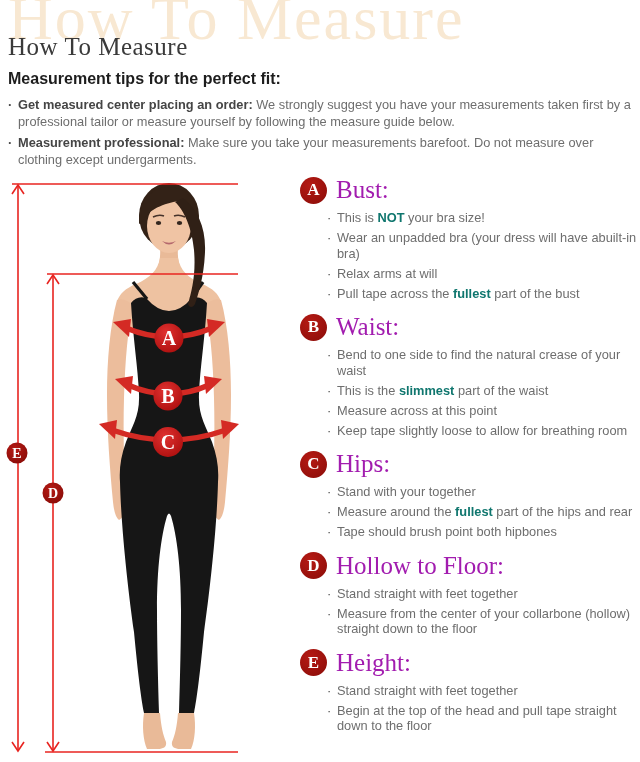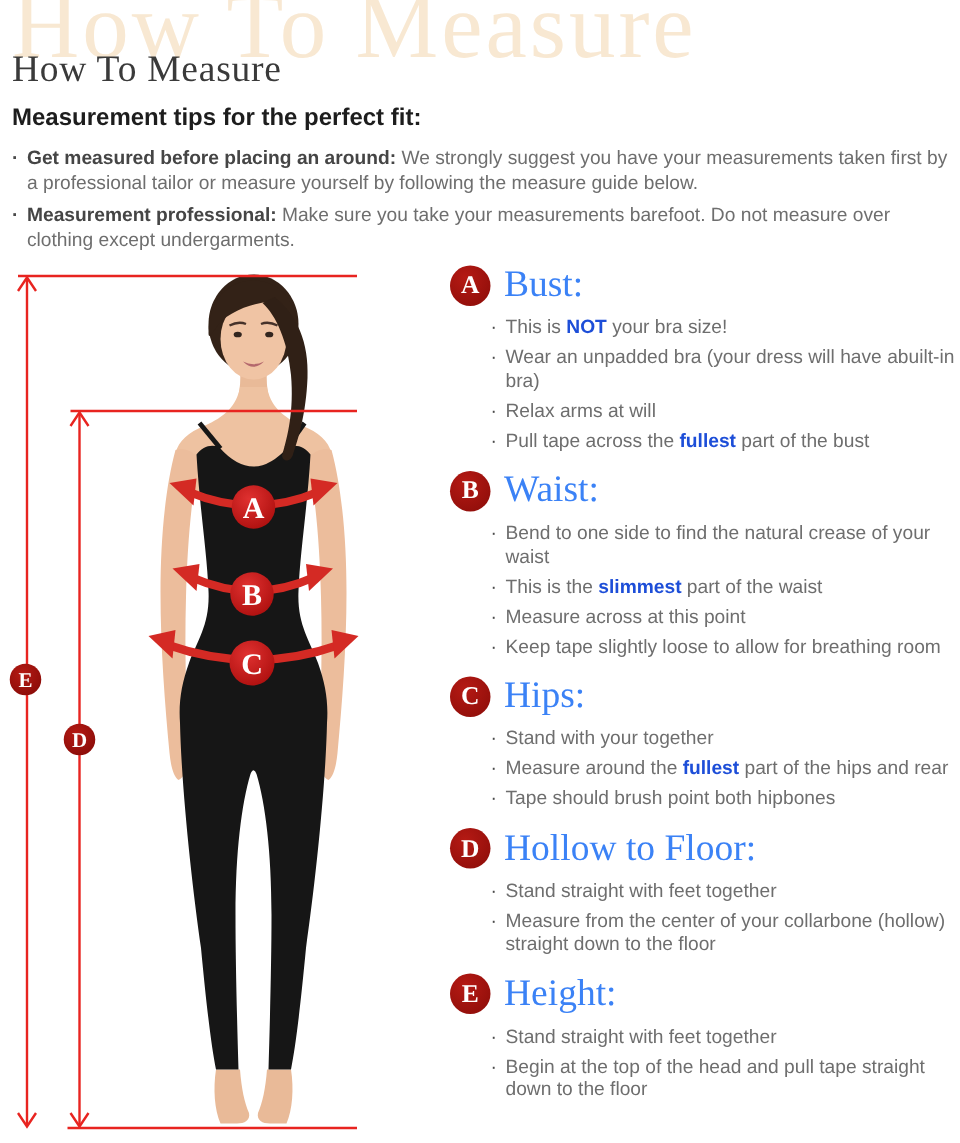--- a/index.html
+++ b/index.html
@@ -23,41 +23,41 @@
   .figure svg{display:block;}
 
   
   .sections{position:absolute;left:300px;top:176px;width:338px;}
   .section{margin-bottom:12px;}
   .sec-head{display:flex;align-items:center;margin-bottom:6px;}
   .badge{width:27px;height:27px;border-radius:50%;flex:none;margin-right:9px;
          background:radial-gradient(circle at 38% 30%,#b51a14,#8a0c08);
          color:#fff;font-family:"Liberation Serif","DejaVu Serif",serif;font-size:17px;font-weight:bold;
          display:flex;align-items:center;justify-content:center;}
-  .sec-title{font-family:"Liberation Serif","DejaVu Serif",serif;font-size:25px;color:#3b82f6;}
+  .sec-title{font-family:"Liberation Serif","DejaVu Serif",serif;font-size:25px;color:#a21caf;}
   .bullets{padding-left:27px;}
   .bullet{display:flex;font-size:12.8px;line-height:15.5px;color:#6e6e6e;margin-bottom:4.5px;}
   .bullet .dot{width:10px;flex:none;color:#4a4a4a;}
   .bullet-text{max-width:300px;}
-  .red-em{color:#1d4ed8;font-weight:bold;}
+  .red-em{color:#0f766e;font-weight:bold;}
 </style>
 </head>
 <body>
 
 <div class="page">
 
   <div class="watermark">How To Measure</div>
   <h1 class="title">How To Measure</h1>
 
   <div class="tips">
     <div class="tips-heading">Measurement tips for the perfect fit:</div>
     <div id="tips-list">
     <div class="tip">
       <span class="dot">·</span>
-      <span class="tip-body"><span class="tip-lead">Get measured before placing an around:</span><span> We strongly suggest you have your measurements taken first by a professional tailor or measure yourself by following the measure guide below.</span></span>
+      <span class="tip-body"><span class="tip-lead">Get measured center placing an order:</span><span> We strongly suggest you have your measurements taken first by a professional tailor or measure yourself by following the measure guide below.</span></span>
     </div>
 
     <div class="tip">
       <span class="dot">·</span>
       <span class="tip-body"><span class="tip-lead">Measurement professional:</span><span> Make sure you take your measurements barefoot. Do not measure over clothing except undergarments.</span></span>
     </div>
   </div>
   </div>
 
   <div class="figure">

